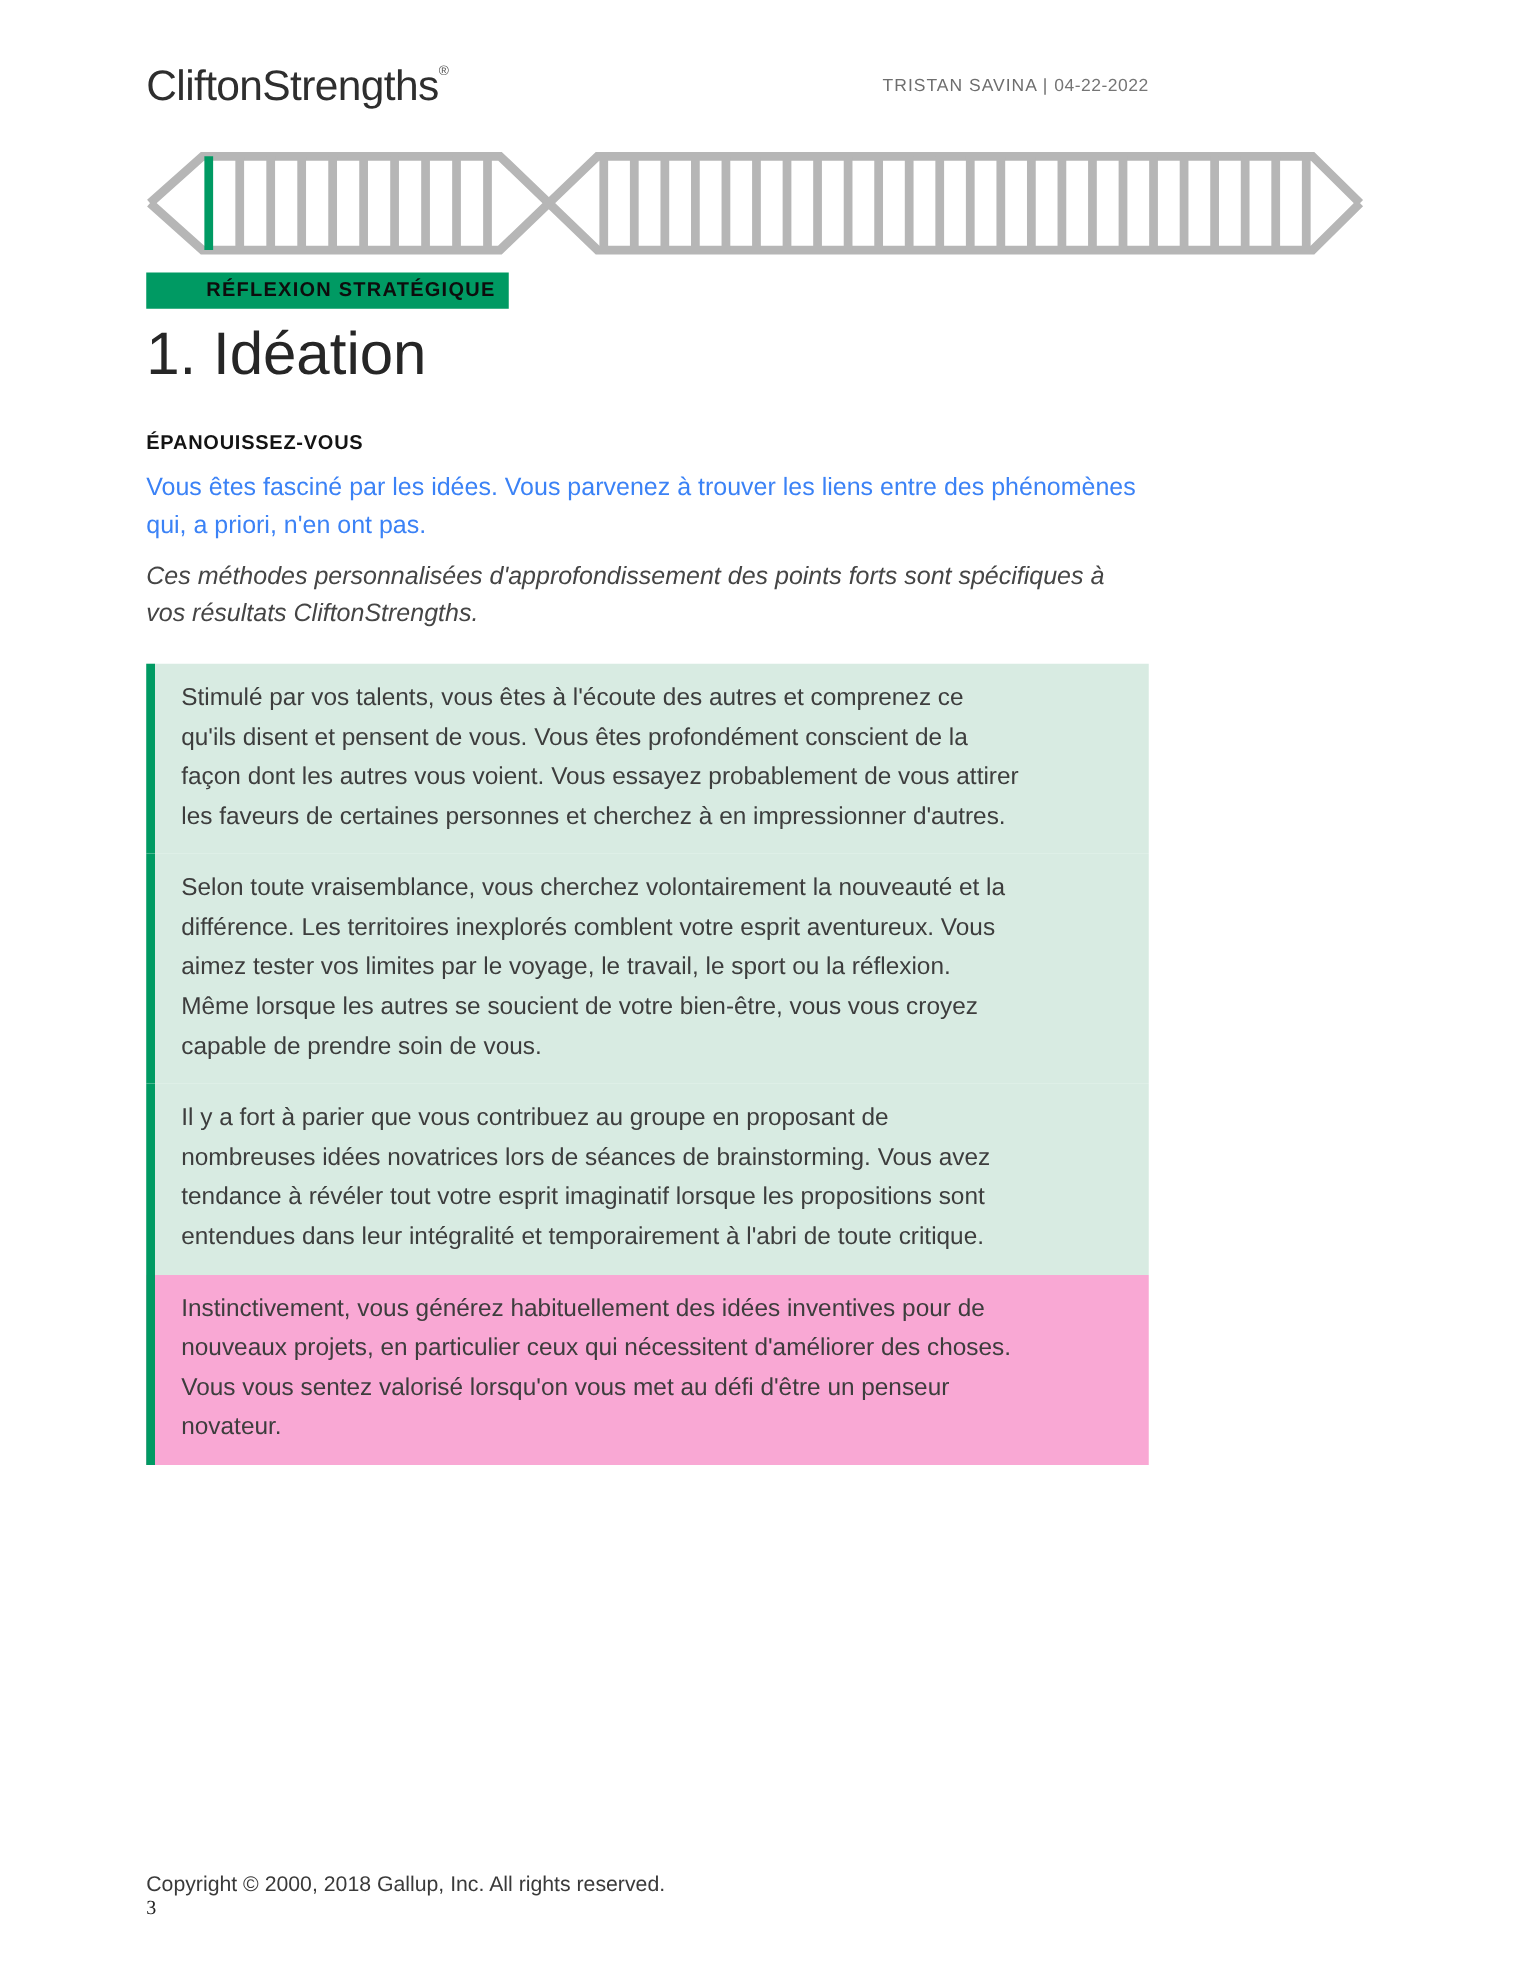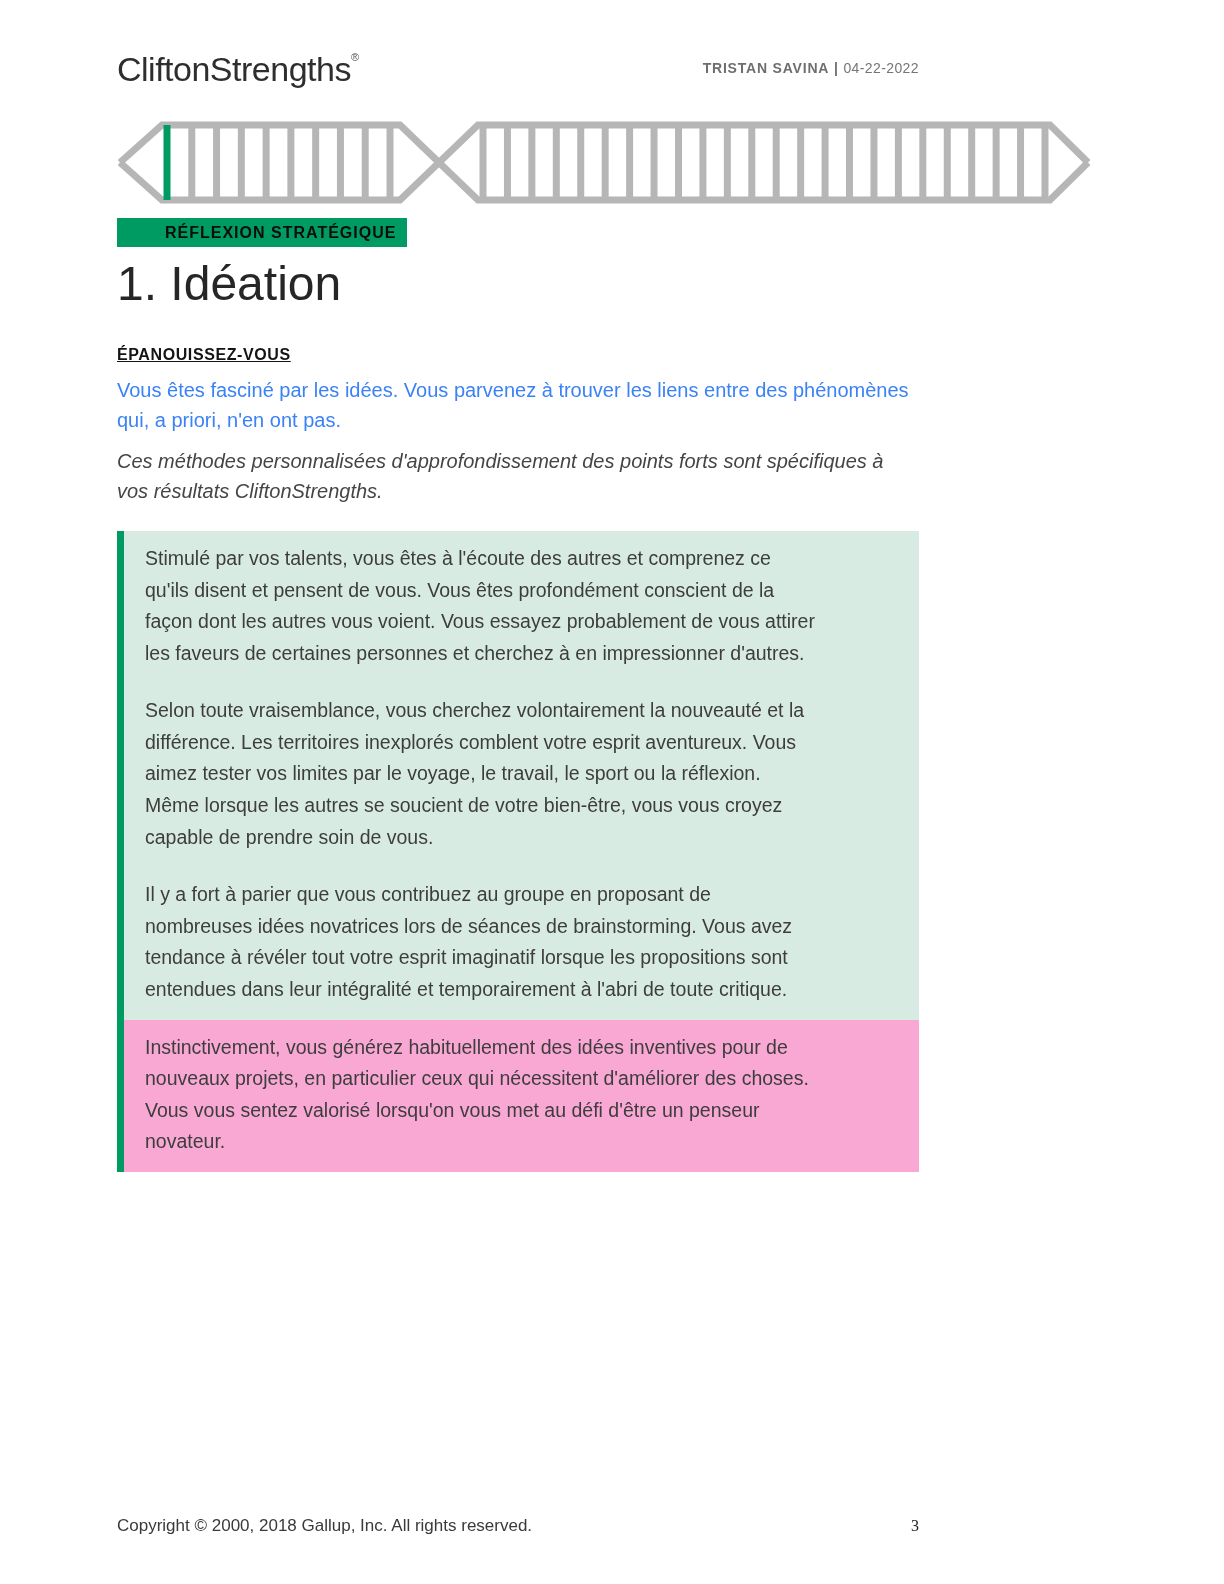--- a/index.html
+++ b/index.html
@@ -21,55 +21,55 @@
   }
   .logo {
     font-size: 34px; font-weight: 400; color: #2e2e2e; letter-spacing: -0.5px;
   }
   .logo sup {
     font-size: 11px; color: #555; vertical-align: top; line-height: 1; top: 2px; position: relative;
   }
   .header-right {
     margin-top: 10px; font-size: 14px; color: #6e6e6e; letter-spacing: 0.8px;
   }
-  .header-right .name { font-weight: 700; }
+  .header-right .name { font-weight: 400; }
   .header-right .date { font-weight: 400; color: #757575; letter-spacing: 0.4px; }
   
   .dna { margin-top: 32px; width: 975px; height: 83px; }
   
   .badge {
     display: inline-block; margin-top: 14px;
     color: #0d0d0d; font-size: 16px; font-weight: 700; letter-spacing: 1px;
     padding: 6px 11px 5px 11px;
   }
   
   .title {
     margin-top: 9px; font-size: 48px; font-weight: 400; color: #262626; letter-spacing: 0;
   }
   
   .section-heading {
-    margin-top: 35px; font-size: 16px; font-weight: 700; color: #141414; letter-spacing: 0.6px; text-decoration: underline;
+    margin-top: 35px; font-size: 16px; font-weight: 700; color: #141414; letter-spacing: 0.6px;
   }
   .section-body {
     margin-top: 11px; font-size: 20px; line-height: 1.5; color: #3b82f6; max-width: 975px;
   }
   .section-body.italic { font-style: italic; color: #454545; }
   
   .insights { margin-top: 25px; }
   .insight {
     background: #d8ebe2;
     border-left: 7px solid #a21caf;
     padding: 12px 100px 14px 21px;
     font-size: 19.5px; line-height: 1.62; color: #3d3d3d;
   }
   
   .footer {
     position: absolute; left: 117px; right: 117px; bottom: 48px;
     display: flex; justify-content: space-between; align-items: baseline;
-    font-size: 17px; color: #3a3a3a;
+    font-size: 17px; color: #3a3a3a; flex-direction: column;
   }
   .page-number {
     font-family: "Liberation Serif", serif; font-size: 16px; color: #222;
   }
 </style>
 </head>
 <body>
 
 <div class="page">
 

